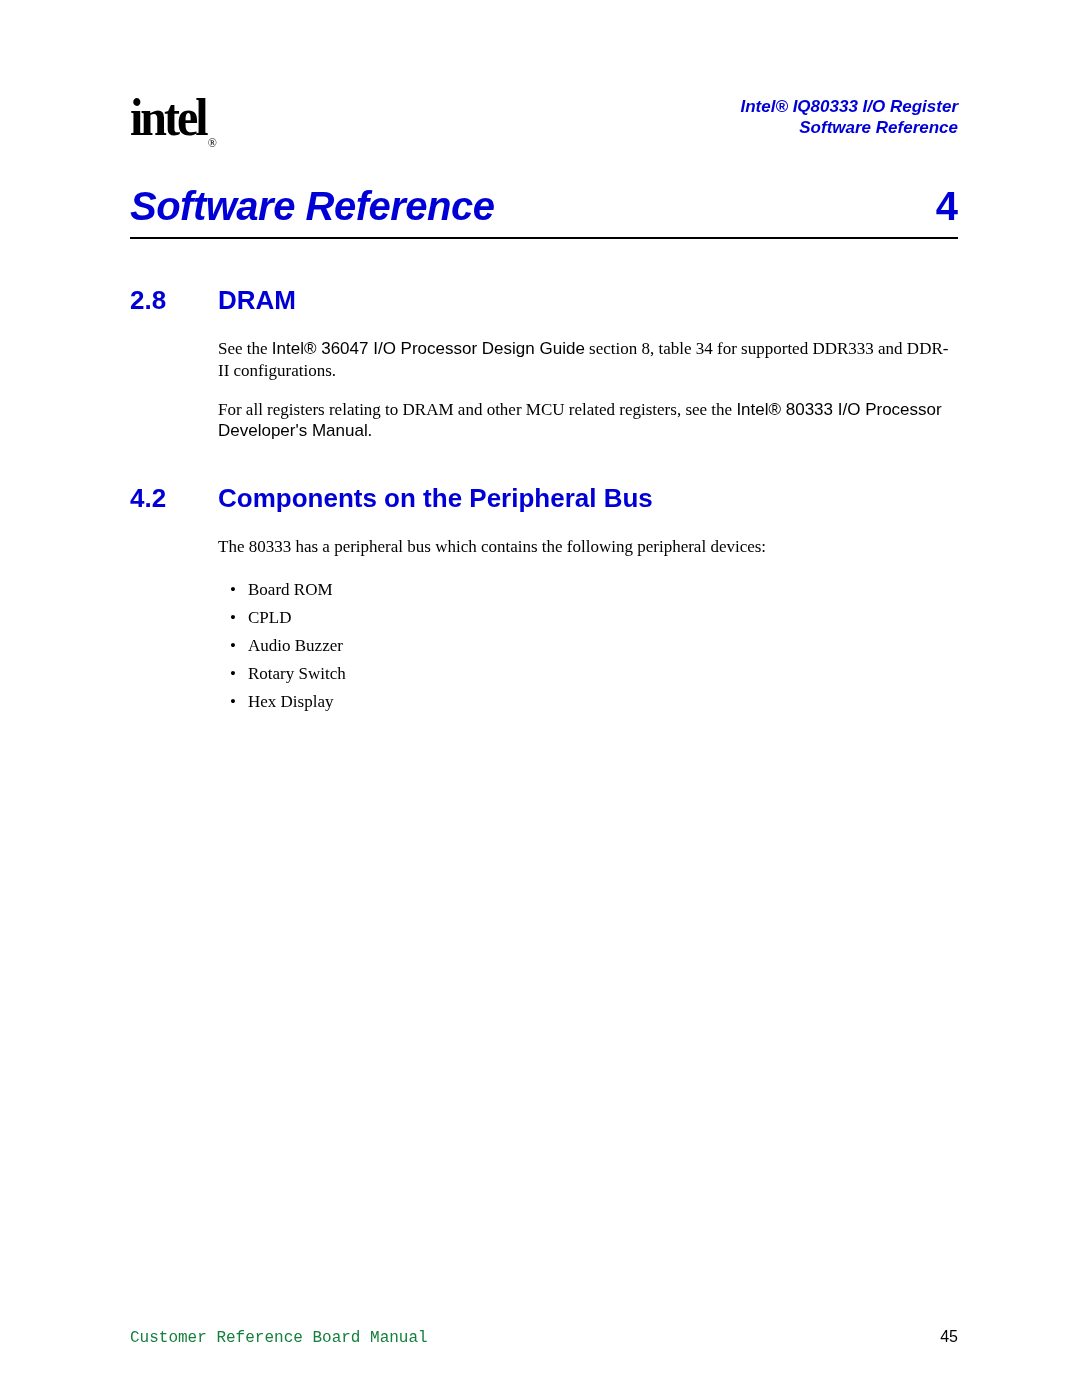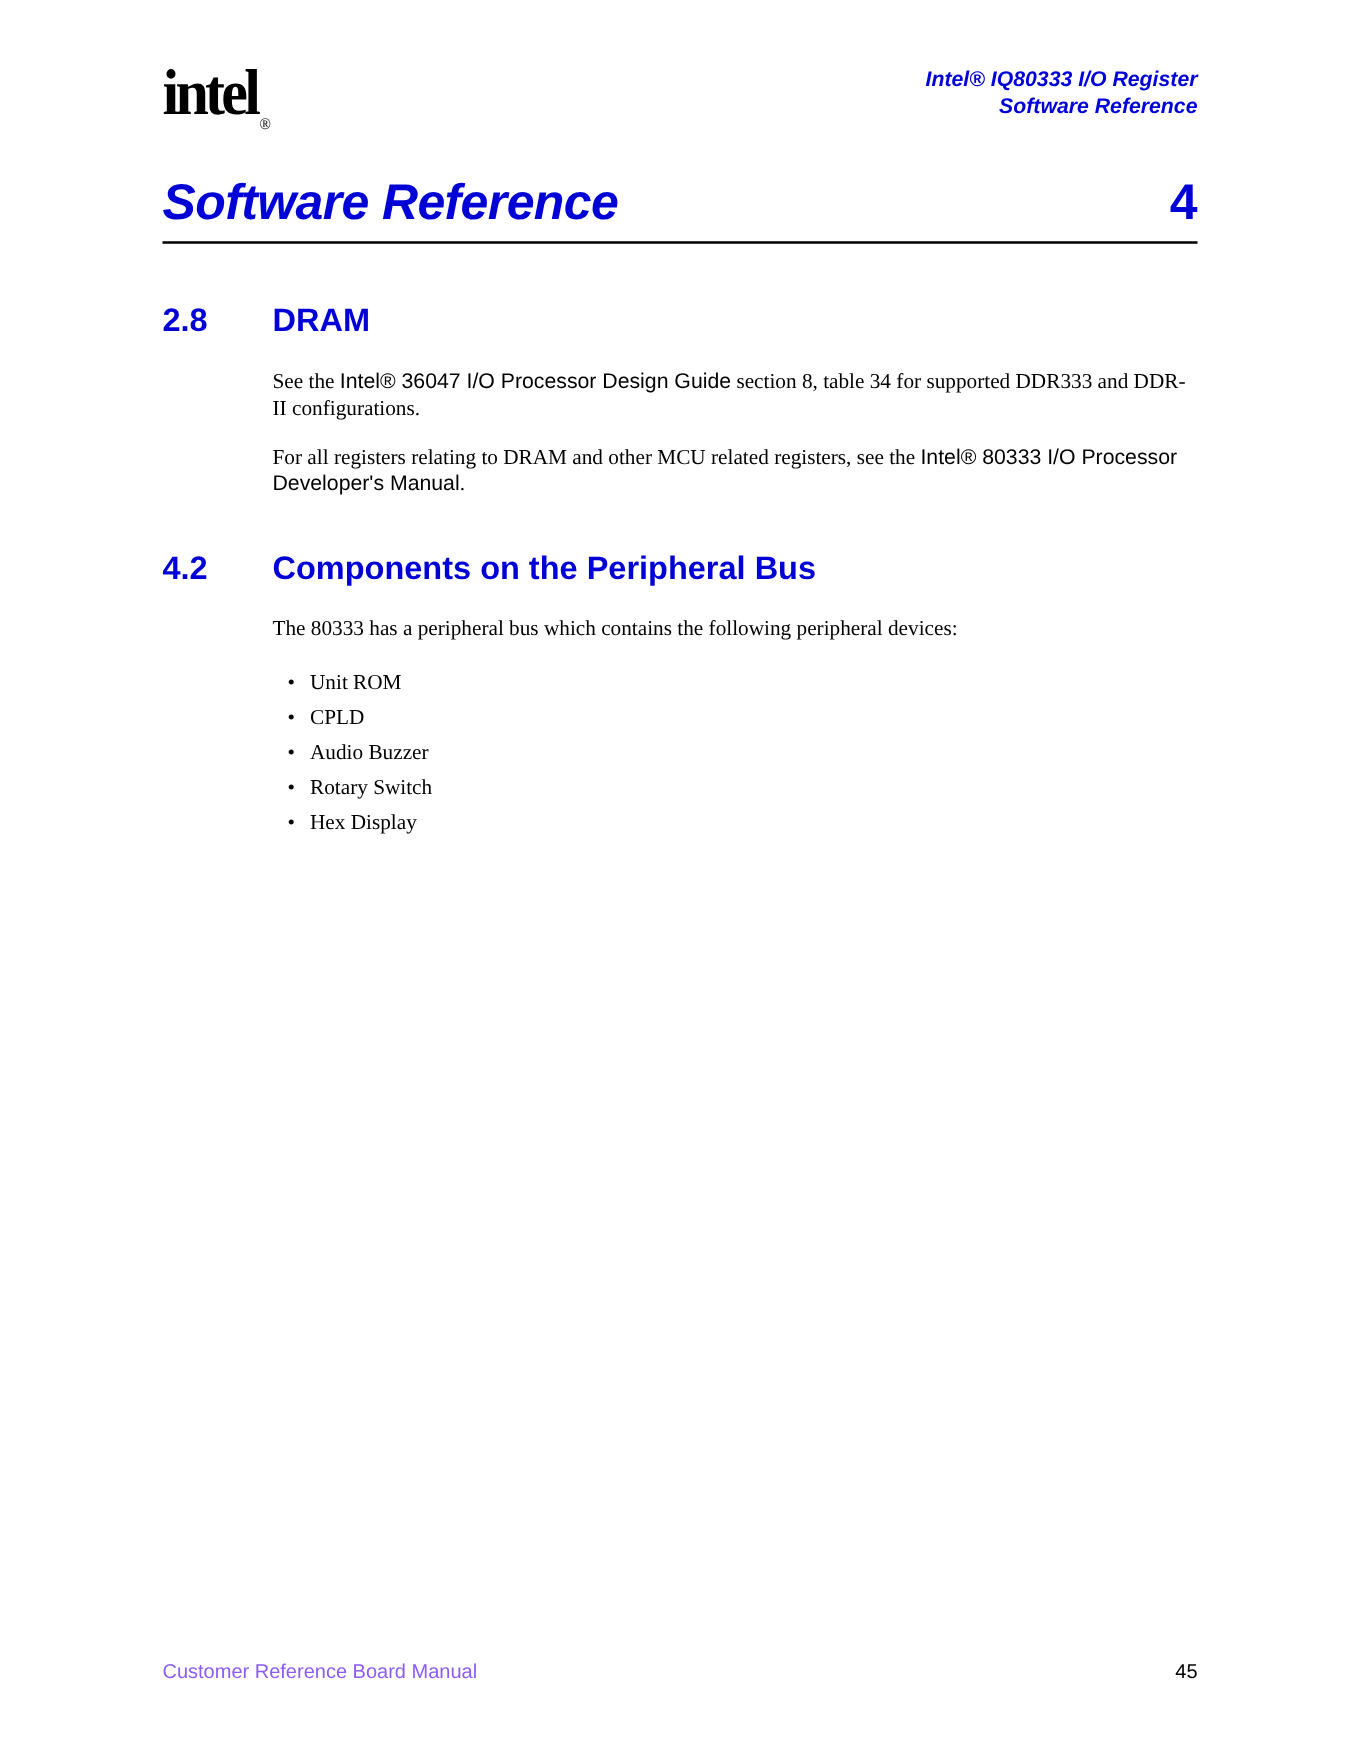--- a/index.html
+++ b/index.html
@@ -7,21 +7,21 @@
     width: 1080px;
     height: 1397px;
     background: #ffffff;
     font-family: 'Times New Roman', Times, serif;
     color: #000;
   }
   .page {
     position: relative;
     width: 1068px;
     height: 1397px;
-    padding: 53px 110px 50px 130px;
+    padding: 96px 110px 50px 130px;
   }
   .header-row {
     display: flex;
     align-items: flex-start;
     justify-content: space-between;
     margin-bottom: 38px;
   }
   .logo {
     font-family: Georgia, 'Times New Roman', serif;
     font-size: 48px;
@@ -112,22 +112,22 @@
     position: absolute;
     bottom: 50px;
     left: 130px;
     right: 110px;
     display: flex;
     justify-content: space-between;
     align-items: baseline;
     font-size: 16px;
   }
   .footer-left {
-    font-family: Liberation Sans, sans-serif;
-    color: #8b5cf6;
+    font-family: Liberation Mono, monospace;
+    color: #15803d;
   }
   .footer-right {
     font-family: Arial, Helvetica, sans-serif;
     color: #000;
   }
 </style>
 </head>
 <body>
 
 <div class="page">
@@ -160,21 +160,21 @@
     </p>
   </div>
 
   <div class="section-head">
     <span class="num">4.2</span>
     <span>Components on the Peripheral Bus</span>
   </div>
   <div class="body-block">
     <p>The 80333 has a peripheral bus which contains the following peripheral devices:</p>
     <ul>
-      <li>Unit ROM</li>
+      <li>Board ROM</li>
       <li>CPLD</li>
       <li>Audio Buzzer</li>
       <li>Rotary Switch</li>
       <li>Hex Display</li>
     </ul>
   </div>
 
   <div class="footer">
     <span class="footer-left">Customer Reference Board Manual</span>
     <span class="footer-right">45</span>

